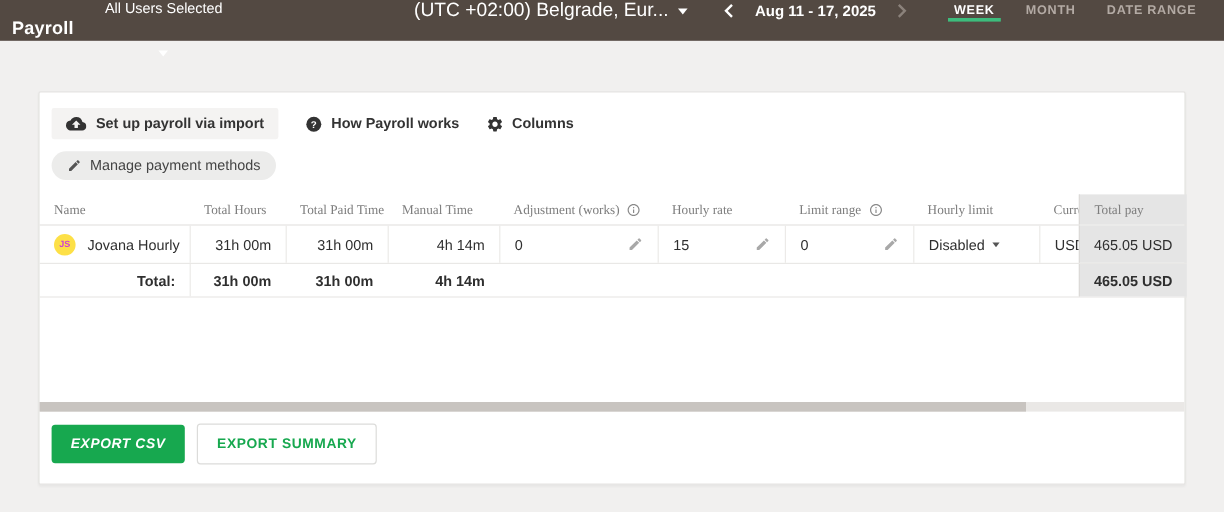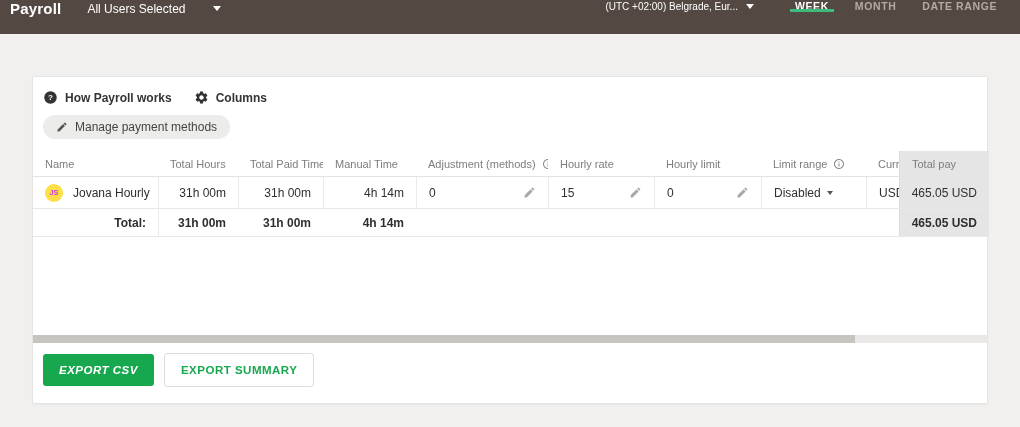--- a/index.html
+++ b/index.html
@@ -10,24 +10,24 @@
     color:#2f2f2f;
     overflow:hidden;
   }
   
   .topbar {
     height:34px; background:#534942; color:#fff;
     display:flex; align-items:flex-start; padding:0 10px 0 10px;gap:48px;
   }
   .topbar-left { display:flex; align-items:center; gap:26px; }
   .app-title { font-size:15px; font-weight:bold; letter-spacing:.2px; }
-  .users-dd { display:flex; align-items:center; gap:28px; font-size:12px; cursor:pointer; }
+  .users-dd { display:flex; align-items:center; gap:28px; font-size:12px; cursor:pointer;flex-direction:column; }
   .topbar-spacer { flex:1; }
   .topbar-right { display:flex; align-items:stretch; gap:0; }
-  .tz-dd { display:flex; align-items:center; gap:8px; font-size:10px; margin-right:28px; cursor:pointer; }
+  .tz-dd { display:flex; align-items:center; gap:8px; font-size:16px; margin-right:28px; cursor:pointer; }
   .date-nav { display:flex; align-items:center; gap:14px; margin-right:24px; }
   .date-label { font-size:12.5px; font-weight:bold; }
   .nav-arrow { width:14px; height:14px; display:flex; align-items:center; justify-content:center; cursor:pointer; }
   .nav-arrow svg { display:block; }
   .nav-arrow.dim { opacity:.45; }
   .range-tabs { display:flex; align-items:stretch; }
   .range-tab {
     display:flex; align-items:center; padding:0 13px;
     font-size:10.5px; font-weight:bold; letter-spacing:.6px;
     color:#b3aaa4; cursor:pointer; position:relative;
@@ -82,21 +82,21 @@
   .tr {
     display:grid;
     grid-template-columns:125px 80px 85px 93px 132px 106px 107px 105px 33px 90px;
   }
   .cell {
     display:flex; align-items:center; padding:0 12px;
     white-space:nowrap; overflow:hidden;
   }
   .cell.right { justify-content:flex-end; }
   .tr-head { height:26px; border-bottom:1px solid #e4e3e1; color:#7d7d7d; font-size:11px; }
-  .tr-head .cell { padding:0 12px; gap:6px; }
+  .tr-head .cell { padding:0 12px; gap:6px;font-family:Liberation Serif, serif; }
   .tr-body { height:32px; border-bottom:1px solid #e9e8e6; }
   .tr-body .cell { border-left:1px solid #eceae8; }
   .tr-body .cell:first-child { border-left:none; }
   .tr-total { height:28px; border-bottom:1px solid #e9e8e6; font-weight:bold; }
   .tr-total .cell-th { border-left:1px solid #eceae8; }
   .sticky-col { border-left:1px solid #dcdad8 !important; background:#e5e5e5; }
   .edit-cell { justify-content:space-between; }
   .avatar {
     width:18px; height:18px; border-radius:50%; background:#fde047;
     color:#cf3fd3; font-size:7.5px; font-weight:bold;
@@ -130,32 +130,53 @@
       <span>All Users Selected</span>
       <span class="caret-down" style="color:#fff"></span>
     </span>
   </div>
   <div class="topbar-spacer"></div>
   <div class="topbar-right">
     <span class="tz-dd">
       <span>(UTC +02:00) Belgrade, Eur...</span>
       <span class="caret-down" style="color:#fff"></span>
     </span>
+    <span class="date-nav">
+      <span class="nav-arrow">
+        <svg width="10" height="12" viewBox="0 0 10 12">
+            <polyline points="7,1 2,6 7,11" fill="none" stroke="#fff" stroke-width="2"></polyline>
+          </svg>
+      </span>
+      <span class="date-label">Aug 11 - 17, 2025</span>
+      <span class="nav-arrow dim">
+        <svg width="10" height="12" viewBox="0 0 10 12">
+            <polyline points="3,1 8,6 3,11" fill="none" stroke="#cfc7c1" stroke-width="2"></polyline>
+          </svg>
+      </span>
+    </span>
     <span class="range-tabs">
       <span class="range-tab active">WEEK</span>
       <span class="range-tab">MONTH</span>
       <span class="range-tab">DATE RANGE</span>
     </span>
   </div>
 </div>
 
 <div class="card">
 
   <div class="card-head">
     <span class="head-actions">
+      <button class="btn-import">
+        <span class="icon">
+          <svg width="17" height="13" viewBox="0 0 24 17" fill="#333">
+              <path d="M19.35 6.04A7.49 7.49 0 0 0 12 0C9.11 0 6.6 1.64 5.35 4.04A5.994 5.994 0 0 0 0 10c0 3.31 2.69 6 6 6h13c2.76 0 5-2.24 5-5 0-2.64-2.05-4.78-4.65-4.96zM14 9v4h-4V9H7l5-5 5 5h-3z"></path>
+            </svg>
+        </span>
+        <span>Set up payroll via import</span>
+      </button>
       <button class="head-link">
         <span class="icon">
           <svg width="15" height="15" viewBox="0 0 24 24">
               <circle cx="12" cy="12" r="10" fill="#333"></circle>
               <text x="12" y="16.5" text-anchor="middle" font-size="13" font-family="Liberation Sans, sans-serif" font-weight="bold" fill="#fff">?</text>
             </svg>
         </span>
         <span>How Payroll works</span>
       </button>
       <button class="head-link">
@@ -181,38 +202,38 @@
   </div>
 
   <div class="tbl">
 
     <div class="tr tr-head">
       <div class="cell">Name</div>
       <div class="cell">Total Hours</div>
       <div class="cell">Total Paid Time</div>
       <div class="cell">Manual Time</div>
       <div class="cell">
-        <span>Adjustment (methods)</span>
+        <span>Adjustment (works)</span>
         <span class="icon">
           <svg width="12" height="12" viewBox="0 0 24 24" fill="#8a8a8a">
               <path d="M11 7h2v2h-2zm0 4h2v6h-2zm1-9C6.48 2 2 6.48 2 12s4.48 10 10 10 10-4.48 10-10S17.52 2 12 2zm0 18c-4.41 0-8-3.59-8-8s3.59-8 8-8 8 3.59 8 8-3.59 8-8 8z"></path>
             </svg>
         </span>
 
       </div>
       <div class="cell">Hourly rate</div>
-      <div class="cell">Hourly limit</div>
       <div class="cell">
         <span>Limit range</span>
         <span class="icon">
           <svg width="12" height="12" viewBox="0 0 24 24" fill="#8a8a8a">
               <path d="M11 7h2v2h-2zm0 4h2v6h-2zm1-9C6.48 2 2 6.48 2 12s4.48 10 10 10 10-4.48 10-10S17.52 2 12 2zm0 18c-4.41 0-8-3.59-8-8s3.59-8 8-8 8 3.59 8 8-3.59 8-8 8z"></path>
             </svg>
         </span>
       </div>
+      <div class="cell">Hourly limit</div>
       <div class="cell">Currency</div>
       <div class="cell sticky-col">Total pay</div>
     </div>
 
     <div class="tr tr-body">
       <div class="cell">
         <span class="avatar">JS</span>
         <span>Jovana Hourly</span>
       </div>
       <div class="cell right">31h 00m</div>

